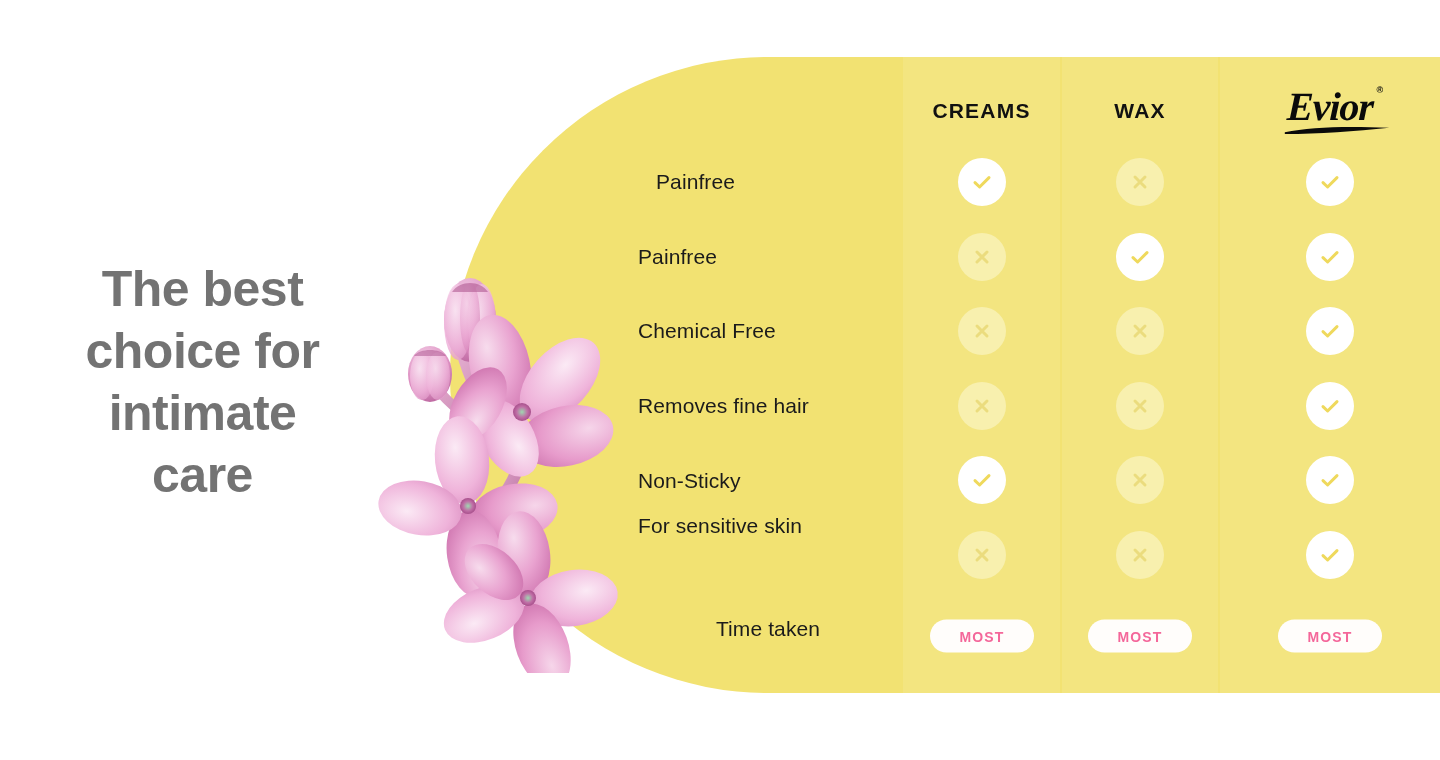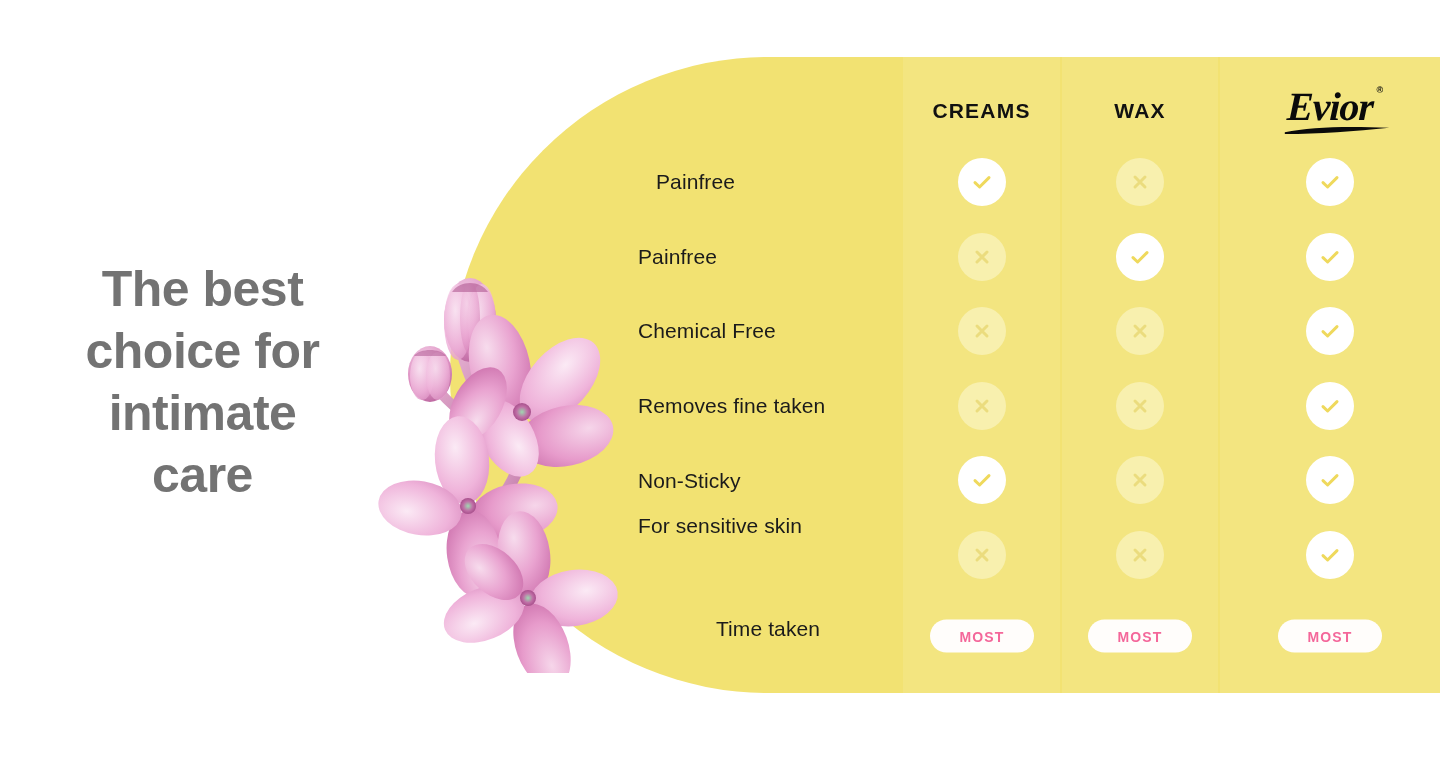--- a/index.html
+++ b/index.html
@@ -336,21 +336,21 @@
       <div class="mark no" style="left: 690px; top: 274px;">
         <svg width="24" height="24" viewBox="0 0 24 24">
           <path d="M7 7 L17 17 M17 7 L7 17" fill="none" stroke="#EBDC7E" stroke-width="3" stroke-linecap="round"></path>
         </svg>
       </div>
       <div class="mark yes" style="left: 880px; top: 274px;">
         <svg width="26" height="26" viewBox="0 0 26 26">
           <path d="M6 13.6 L10.6 18 L20 8.6" fill="none" stroke="#EFD95C" stroke-width="3" stroke-linecap="round" stroke-linejoin="round"></path>
         </svg>
       </div>
-      <div class="row-label" style="top: 348.5px;">Removes fine taken</div>
+      <div class="row-label" style="top: 348.5px;">Removes fine hair</div>
       <div class="mark no" style="left: 532px; top: 348.5px;">
         <svg width="24" height="24" viewBox="0 0 24 24">
           <path d="M7 7 L17 17 M17 7 L7 17" fill="none" stroke="#EBDC7E" stroke-width="3" stroke-linecap="round"></path>
         </svg>
       </div>
       <div class="mark no" style="left: 690px; top: 348.5px;">
         <svg width="24" height="24" viewBox="0 0 24 24">
           <path d="M7 7 L17 17 M17 7 L7 17" fill="none" stroke="#EBDC7E" stroke-width="3" stroke-linecap="round"></path>
         </svg>
       </div>

